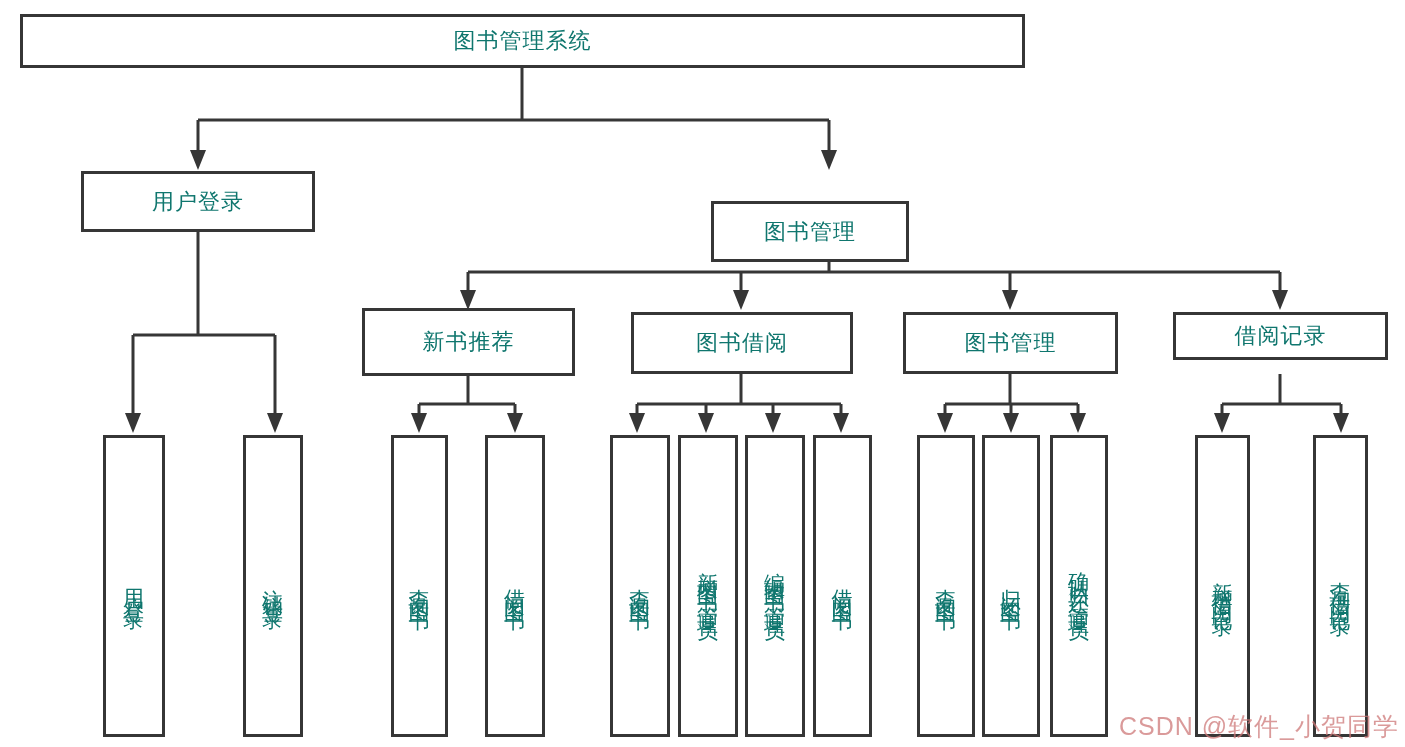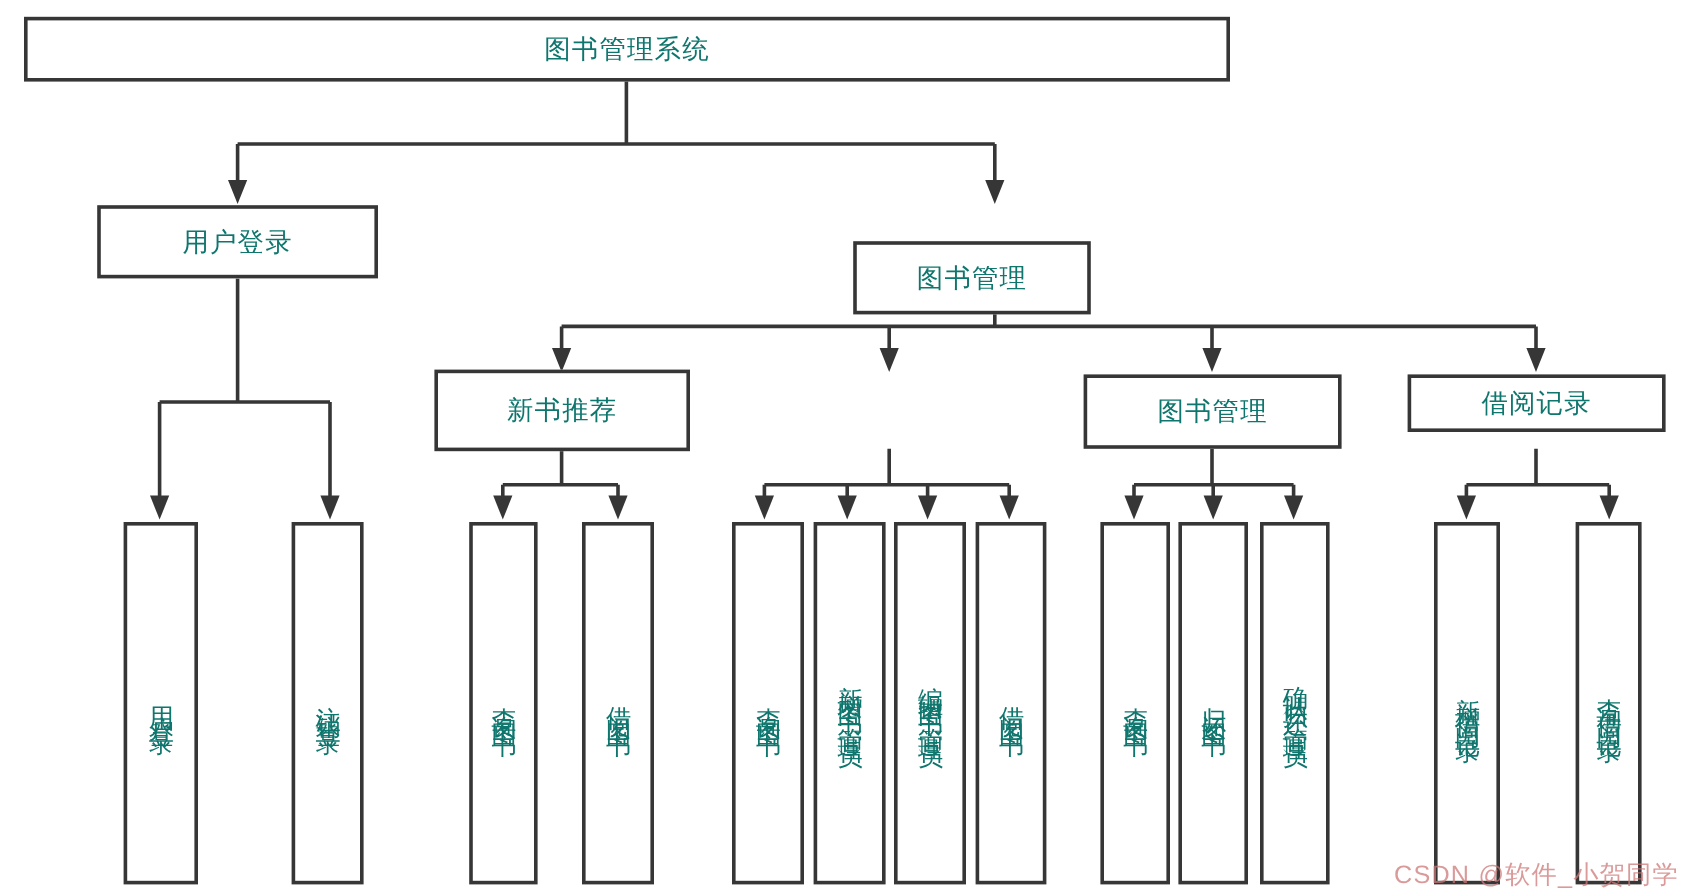--- a/index.html
+++ b/index.html
@@ -43,21 +43,21 @@
     height: 302px;
     writing-mode: vertical-rl;
     font-size: 21px;
     letter-spacing: 7px;
     line-height: 1;
   }
   .watermark {
     position: absolute;
     right: 6px;
     bottom: 4px;
-    font-size: 21px;
+    font-size: 25px;
     letter-spacing: 1px;
     color: rgba(205, 120, 120, 0.75);
     white-space: nowrap;
   }
 </style>
 </head>
 <body>
 
 <div class="canvas">
 
@@ -100,20 +100,21 @@
       <polygon points="1333,413 1349,413 1341,433"></polygon>
     </g>
   </svg>
 
   <div class="node h-label" style="left:20px; top:14px; width:1005px; height:54px;">图书管理系统</div>
 
   <div class="node h-label" style="left:81px; top:171px; width:234px; height:61px;">用户登录</div>
   <div class="node h-label" style="left:711px; top:185px; width:198px; height:61px;margin-top:16px;">图书管理</div>
 
   <div class="node h-label" style="left:362px; top:308px; width:213px; height:68px;">新书推荐</div>
+  <div class="node h-label" style="left:631px; top:312px; width:222px; height:62px;">图书借阅</div>
   <div class="node h-label" style="left:903px; top:312px; width:215px; height:62px;">图书管理</div>
   <div class="node h-label" style="left:1173px; top:312px; width:215px; height:48px;">借阅记录</div>
 
   <div class="node leaf" style="left:103px; width:62px;">用户登录</div>
   <div class="node leaf" style="left:243px; width:60px;">注销登录</div>
 
   <div class="node leaf" style="left:391px; width:57px;">查询图书</div>
   <div class="node leaf" style="left:485px; width:60px;">借阅图书</div>
 
   <div class="node leaf" style="left:610px; width:60px;">查询图书</div>

